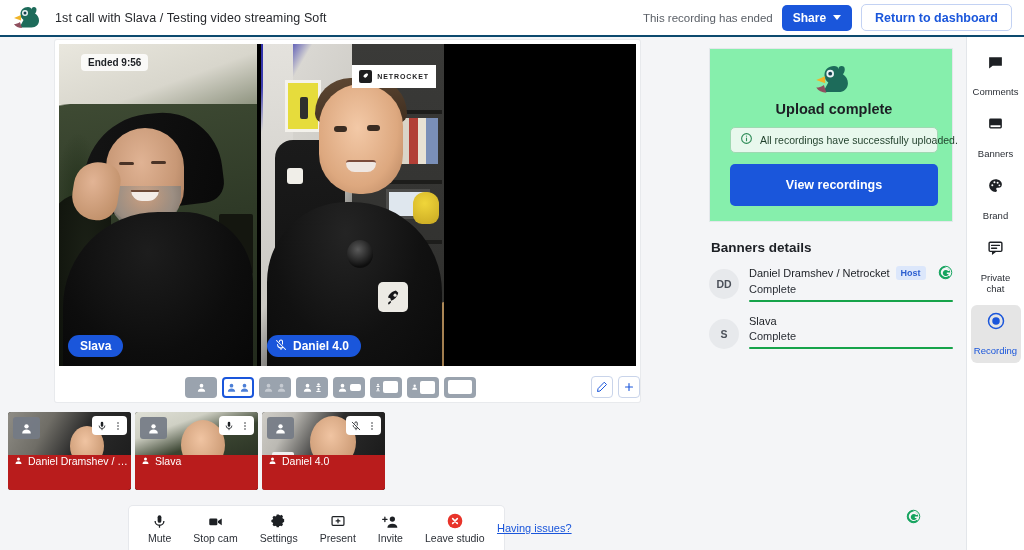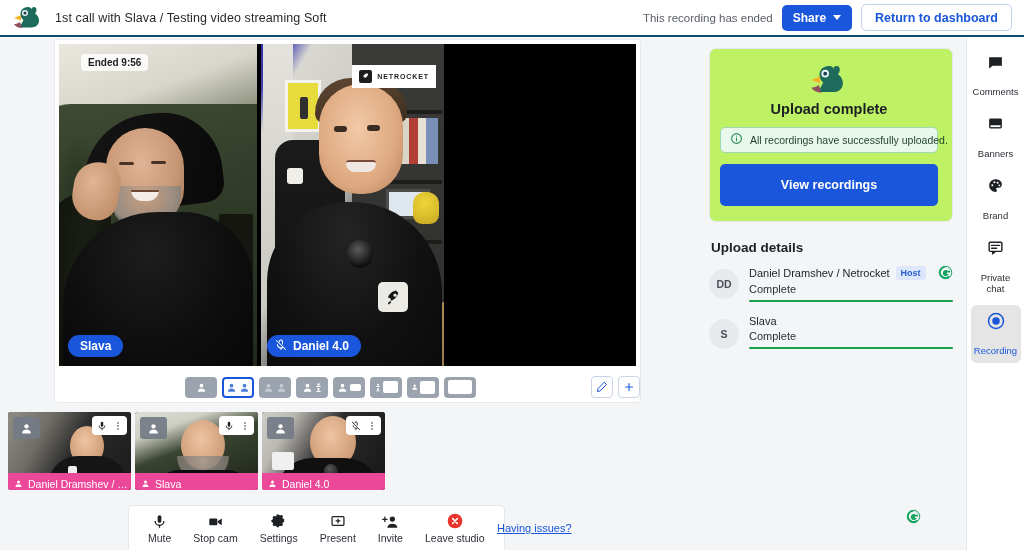--- a/index.html
+++ b/index.html
@@ -225,23 +225,23 @@
     background: rgba(116,123,133,.92); border-radius: 3px;
     display: flex; align-items: center; justify-content: center; z-index: 4;
   }
   .th-ctrl {
     position: absolute; right: 4px; top: 4px; height: 19px; background: #fff;
     border-radius: 4px; display: flex; align-items: center; z-index: 4;
     padding: 0 2px; gap: 1px;
   }
   .th-ctrl .ic { width: 15px; display:flex; align-items:center; justify-content:center; cursor:pointer; }
   .th-name {
-    position: absolute; left: 0; bottom: 0; width: 100%; height: 17px; z-index: 4;
-    background: #ec4899; color: #fff; font-size: 10.5px;
-    display: flex; align-items: flex-end; gap: 5px; padding: 0 6px;
+    position: absolute; left: 0; bottom: 0; width: 100%; height: 35px; z-index: 4;
+    background: #b91c1c; color: #fff; font-size: 10.5px;
+    display: flex; align-items: flex-start; gap: 5px; padding: 0 6px;
     white-space: nowrap; overflow: hidden;
   }
 
   
   .toolbar {
     position: absolute; left: 129px; top: 506px; height: 44px;
     background: #fff; border-radius: 4px 4px 0 0; box-shadow: 0 0 0 1px #e6e8ec;
     display: flex; align-items: center; padding: 0 8px;
   }
   .tool {
@@ -254,22 +254,22 @@
     position: absolute; left: 497px; top: 522px;
     font-size: 11px; color: #1a56db; text-decoration: underline; cursor: pointer;
   }
 
   
   .right-panel {
     position: absolute; left: 697px; top: 37px; width: 268px; height: 513px;
     background: #f4f5f7; padding: 11px 12px;
   }
   .card {
-    background: #bef264; border: 1px solid #e4e7eb; border-radius: 7px;
-    padding: 14px 14px 15px 10px;
+    background: #86efac; border: 1px solid #e4e7eb; border-radius: 1px;
+    padding: 14px 14px 15px 20px;
   }
   .card-duck { display: flex; justify-content: center; margin-bottom: 4px; }
   .card-title { text-align: center; font-size: 14.5px; font-weight: bold; color: #1c1f24; margin-bottom: 10px; }
   .alert {
     background: #e8f8ed; border: 1px solid #9fd9b2; border-radius: 5px;
     height: 26px; display: flex; align-items: center; gap: 7px; padding: 0 9px;
     margin-bottom: 11px;
   }
   .alert-text { font-size: 10.5px; color: #1f3f2a; white-space: nowrap; }
   .btn-view {
@@ -691,21 +691,21 @@
               <circle cx="12" cy="12" r="9"></circle>
               <path d="M12 11v5" stroke-linecap="round"></path>
               <circle cx="12" cy="7.6" r="1.1" fill="#2e8b57" stroke="none"></circle>
             </svg>
         </span>
         <span class="alert-text">All recordings have successfully uploaded.</span>
       </div>
       <button class="btn-view">View recordings</button>
     </div>
 
-    <div class="sec-title">Upload details</div>
+    <div class="sec-title">Banners details</div>
 
     <div class="up-row">
       <div class="av">DD</div>
       <div class="up-main">
         <div class="up-line1">
           <span class="up-name">Daniel Dramshev / Netrocket</span>
           <span class="host-badge">Host</span>
           <span class="gram">
             <svg width="15" height="15" viewBox="0 0 24 24">
                 <path d="M12 2a10 10 0 1 0 7 17l-1.8-1.8A7.5 7.5 0 1 1 19.5 12h-5.4v2.3h3a4.8 4.8 0 1 1-1-4.6h2.6A7.5 7.5 0 0 0 12 4.5z" fill="#15a45f"></path>

